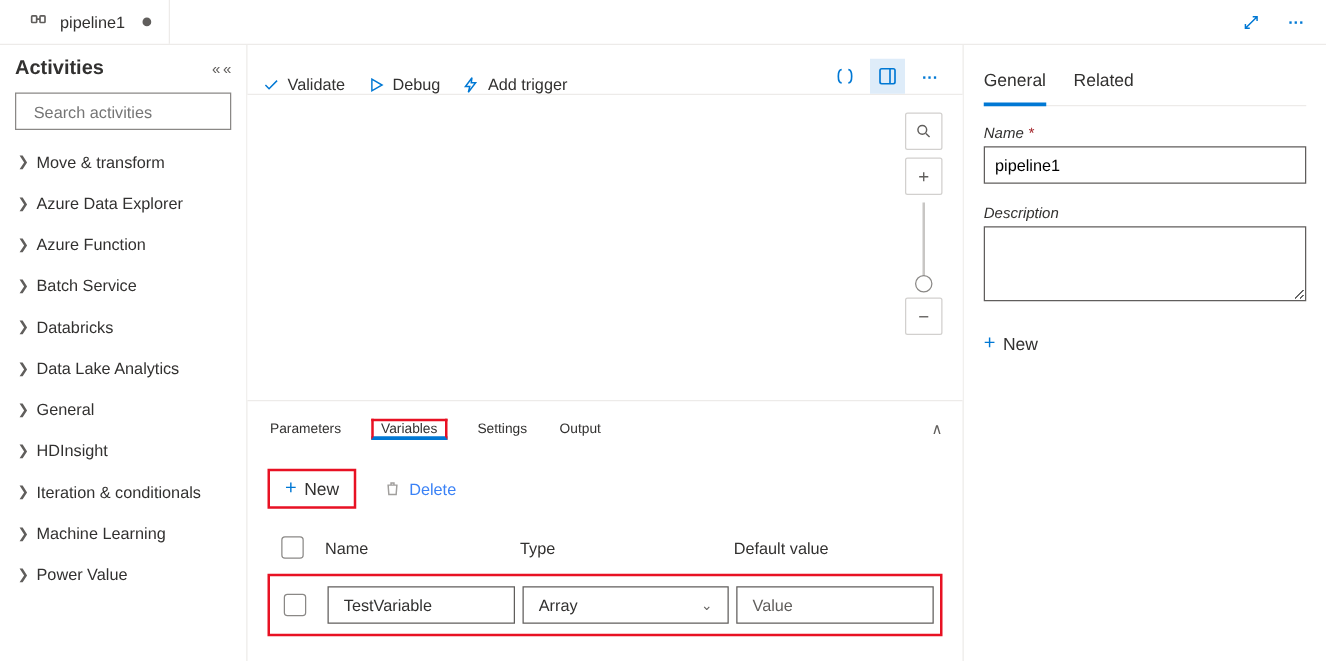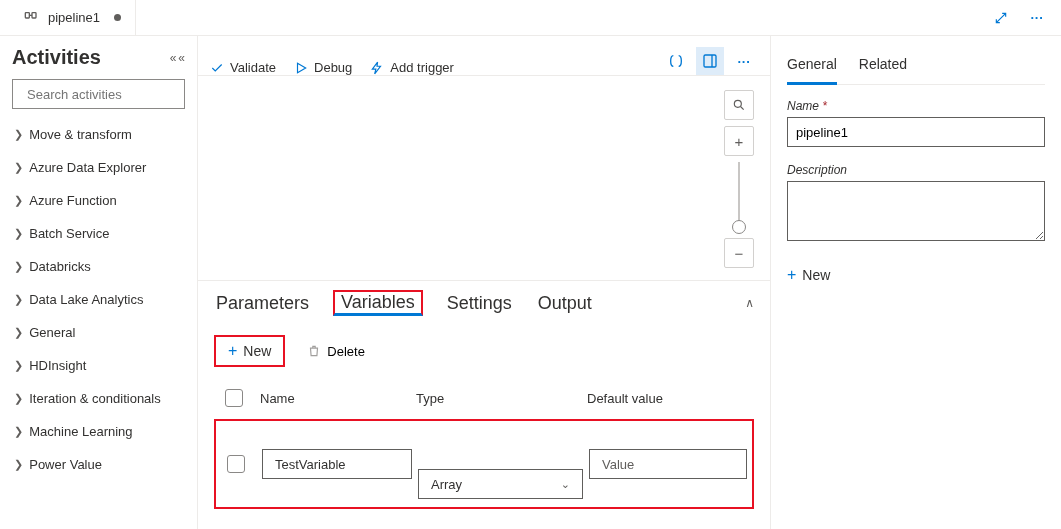--- a/index.html
+++ b/index.html
@@ -43,21 +43,21 @@
     
     .sidebar {
       width: 198px;
       border-right: 1px solid #edebe9;
       padding: 10px 12px;
       display: flex;
       flex-direction: column;
       gap: 6px;
     }
     .sb-header { display: flex; align-items: center; justify-content: space-between; margin-bottom: 4px;}
-    .sb-title { font-size: 20px; font-weight: 600; }
+    .sb-title { font-size: 16px; font-weight: 600; }
     .sb-collapse { display: flex; gap: 2px; color: #605e5c; font-size: 12px;}
     .search-box {
       display: flex; align-items: center; gap: 6px;
       border: 1px solid #8a8886; padding: 4px 8px; height: 30px;
       margin-bottom: 6px;
     }
     .search-box input { border: none; outline: none; font-size: 13px; flex: 1; background: transparent;}
     .sb-item {
       display: flex; align-items: center; gap: 6px;
       padding: 6px 2px; cursor: pointer; font-size: 13px;
@@ -94,51 +94,51 @@
     .slider-thumb {
       width:14px; height:14px; border:1px solid #8a8886; border-radius:50%;
       background:#fff; position:absolute; left:-6px; top:58px;
     }
 
     .config-panel { border-top:1px solid #edebe9; }
     .cfg-tabs {
       display:flex; align-items:center; padding:0 16px; height:44px; gap:22px;
       position:relative;
     }
-    .cfg-tab { padding:10px 2px; cursor:pointer; font-size:18px; color:#323130;}
+    .cfg-tab { padding:10px 2px; cursor:pointer; font-size:11px; color:#323130;}
     .cfg-tab.active { border-bottom:3px solid #0078d4; }
     .cfg-collapse { margin-left:auto; color:#605e5c; cursor:pointer; font-size:12px;}
     .red-box { border:2px solid #e81123; }
     .red-box-pad { padding:0 6px; }
 
     .cfg-body { padding: 10px 16px 20px 16px; }
     .btn-row { display:flex; gap:10px; align-items:center; margin-bottom:14px;}
     .new-btn {
       display:inline-flex; align-items:center; gap:6px;
       padding:5px 12px; cursor:pointer; font-size:14px;
     }
     .new-btn .plus { color:#0078d4; font-size:16px; font-weight:400;}
-    .del-btn { display:inline-flex; align-items:center; gap:6px; color:#000000; cursor:default; padding:5px 12px;}
+    .del-btn { display:inline-flex; align-items:center; gap:6px; color:#3b82f6; cursor:default; padding:5px 12px;}
 
     .var-header, .var-row {
       display:grid;
       grid-template-columns: 40px 150px 165px 158px;
       align-items:center; gap:6px;
     }
     .var-header { padding:8px 0; font-size:13px; }
     .var-row-wrap { padding:8px 0; margin-top:4px;}
     .cb {
       width:18px; height:18px; border:1px solid #8a8886; border-radius:3px; background:#fff;
     }
     .cb-cell { display:flex; justify-content:center;}
     .txt-input, .select-input {
       height:30px; border:1px solid #605e5c; padding:0 12px; font-size:13px;
       display:flex; align-items:center; background:#fff;
     }
-    .select-input { justify-content:space-between;margin-top:40px;}
+    .select-input { justify-content:space-between;}
     .select-input .arrow { color:#605e5c; font-size:11px;}
 
     
     .props {
       width: 290px; padding: 14px 16px;
     }
     .props h3 { font-size:16px; font-weight:600; margin-bottom:14px;}
     .prop-tabs { display:flex; gap:22px; border-bottom:1px solid #edebe9; margin-bottom:14px;}
     .prop-tab { padding:6px 0 10px 0; cursor:pointer; font-size:14px;}
     .prop-tab.active { border-bottom:3px solid #0078d4; margin-bottom:-1px;}

